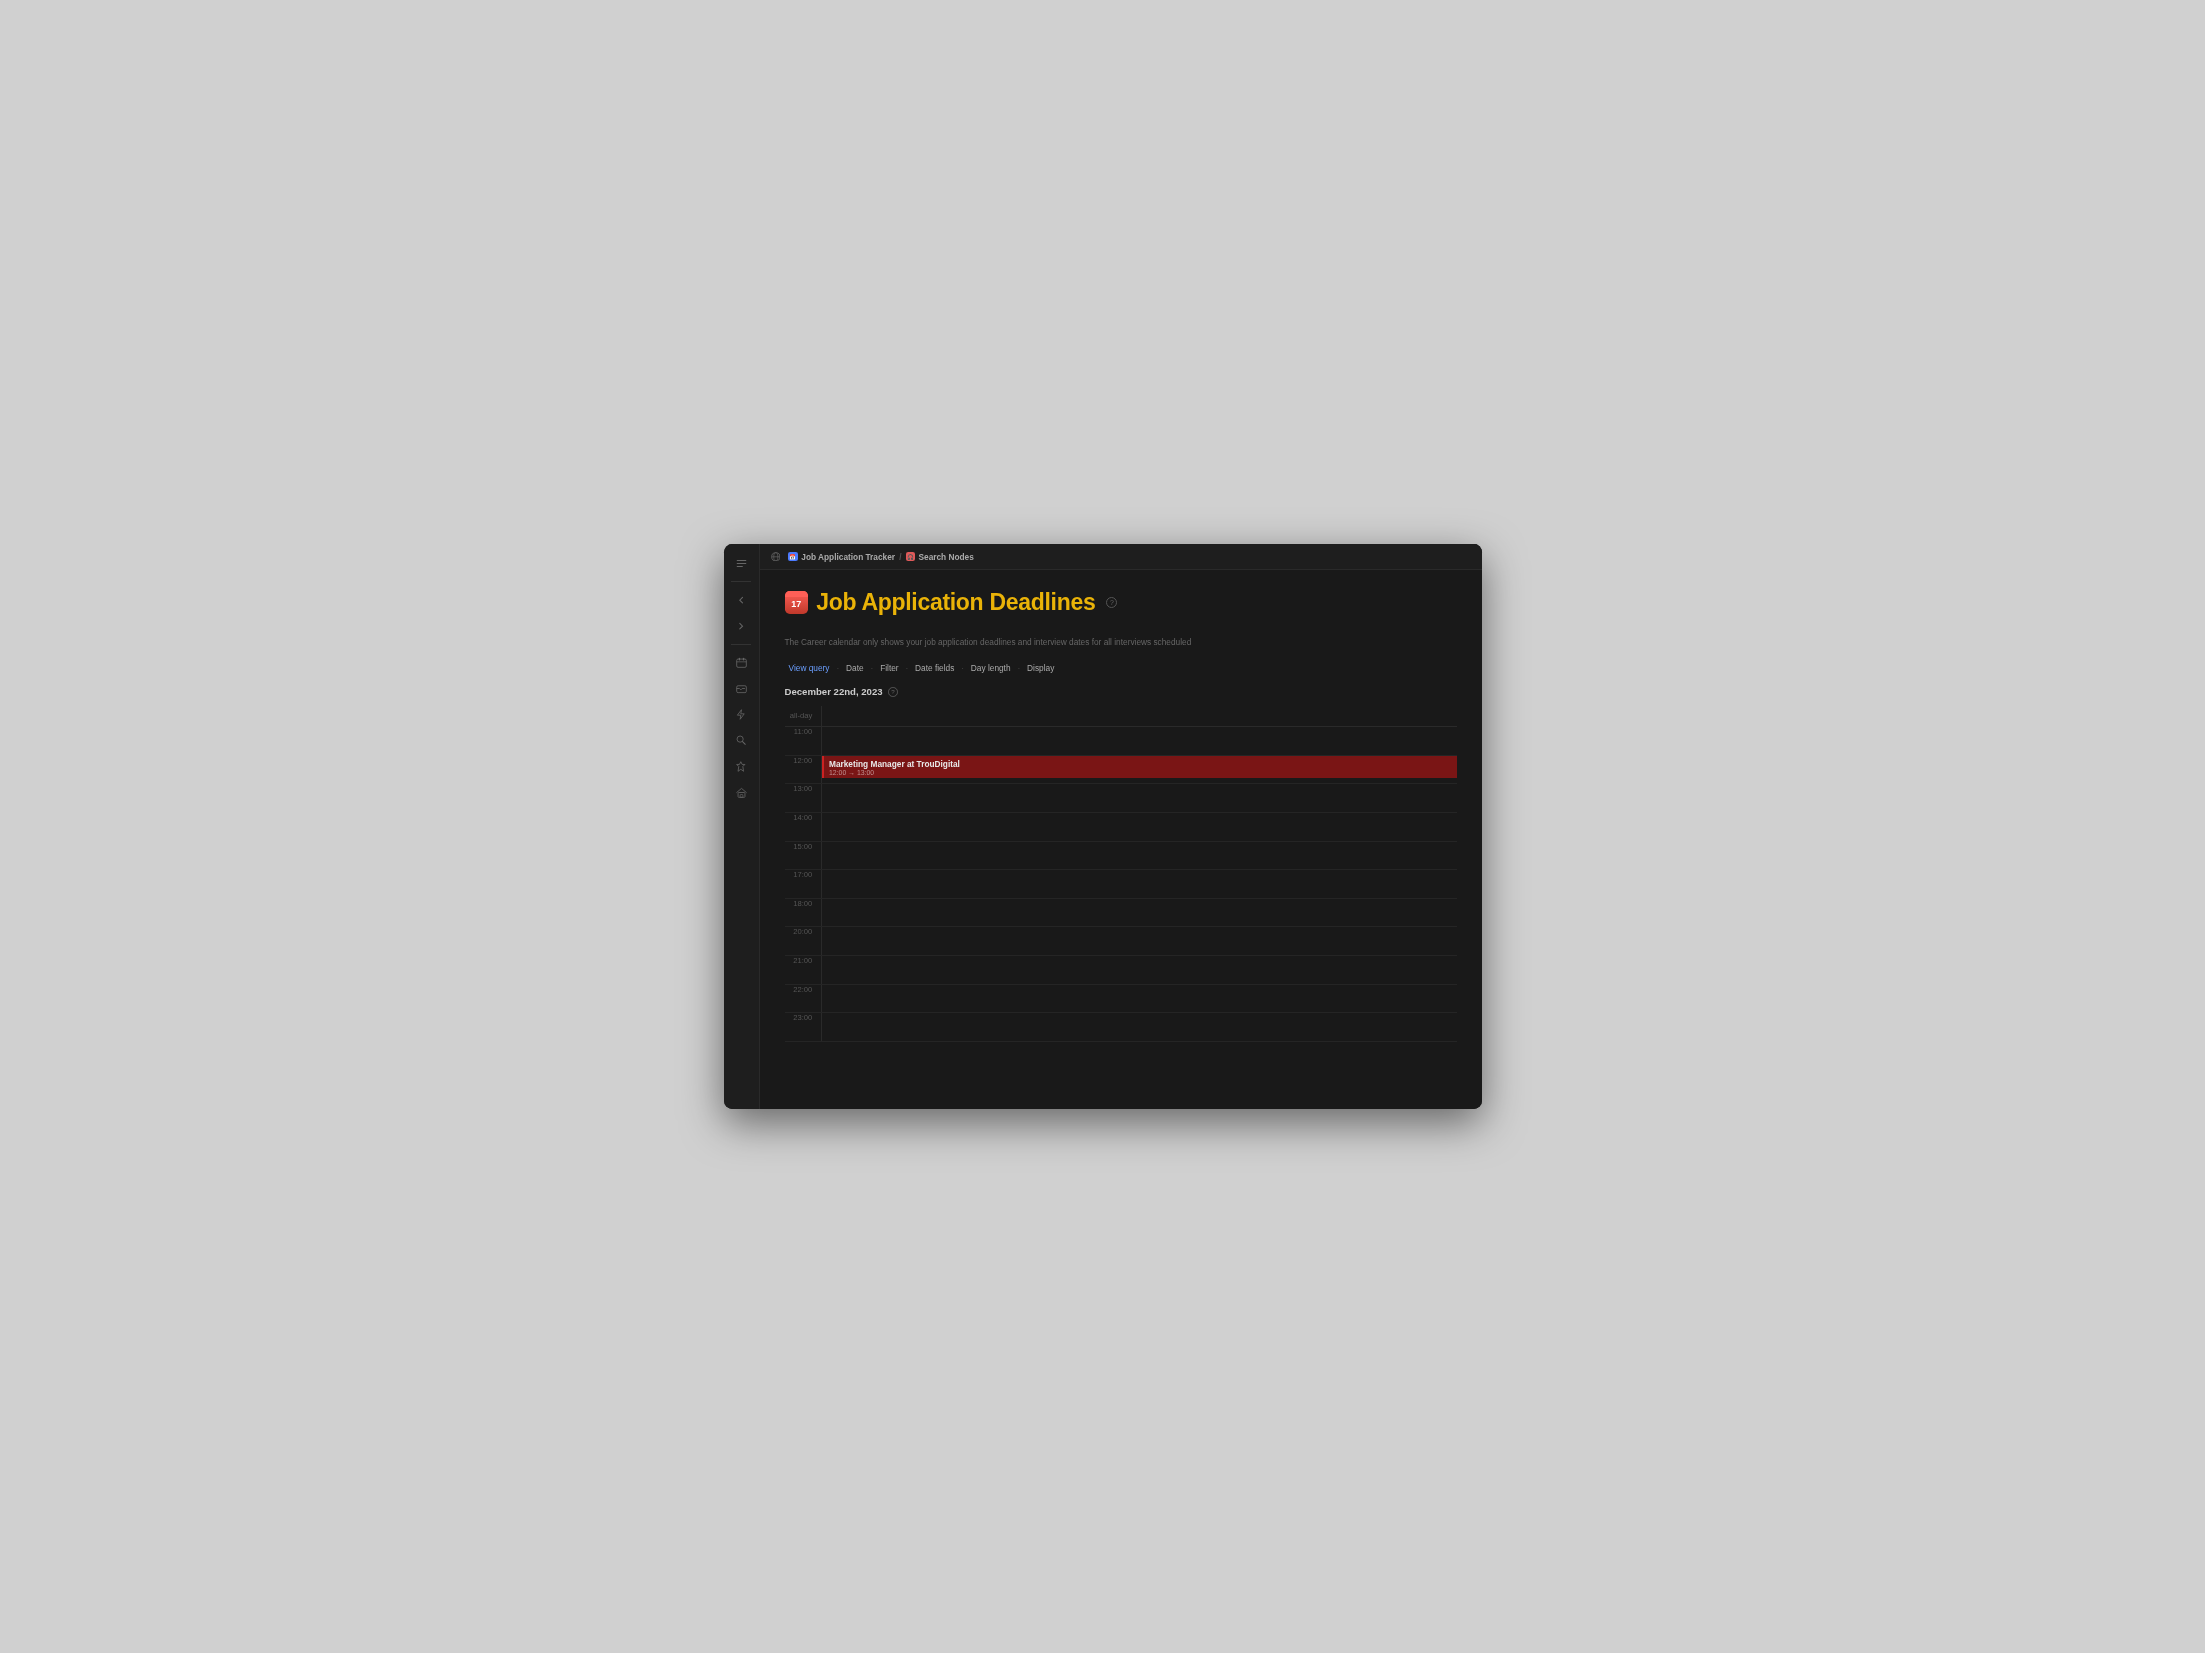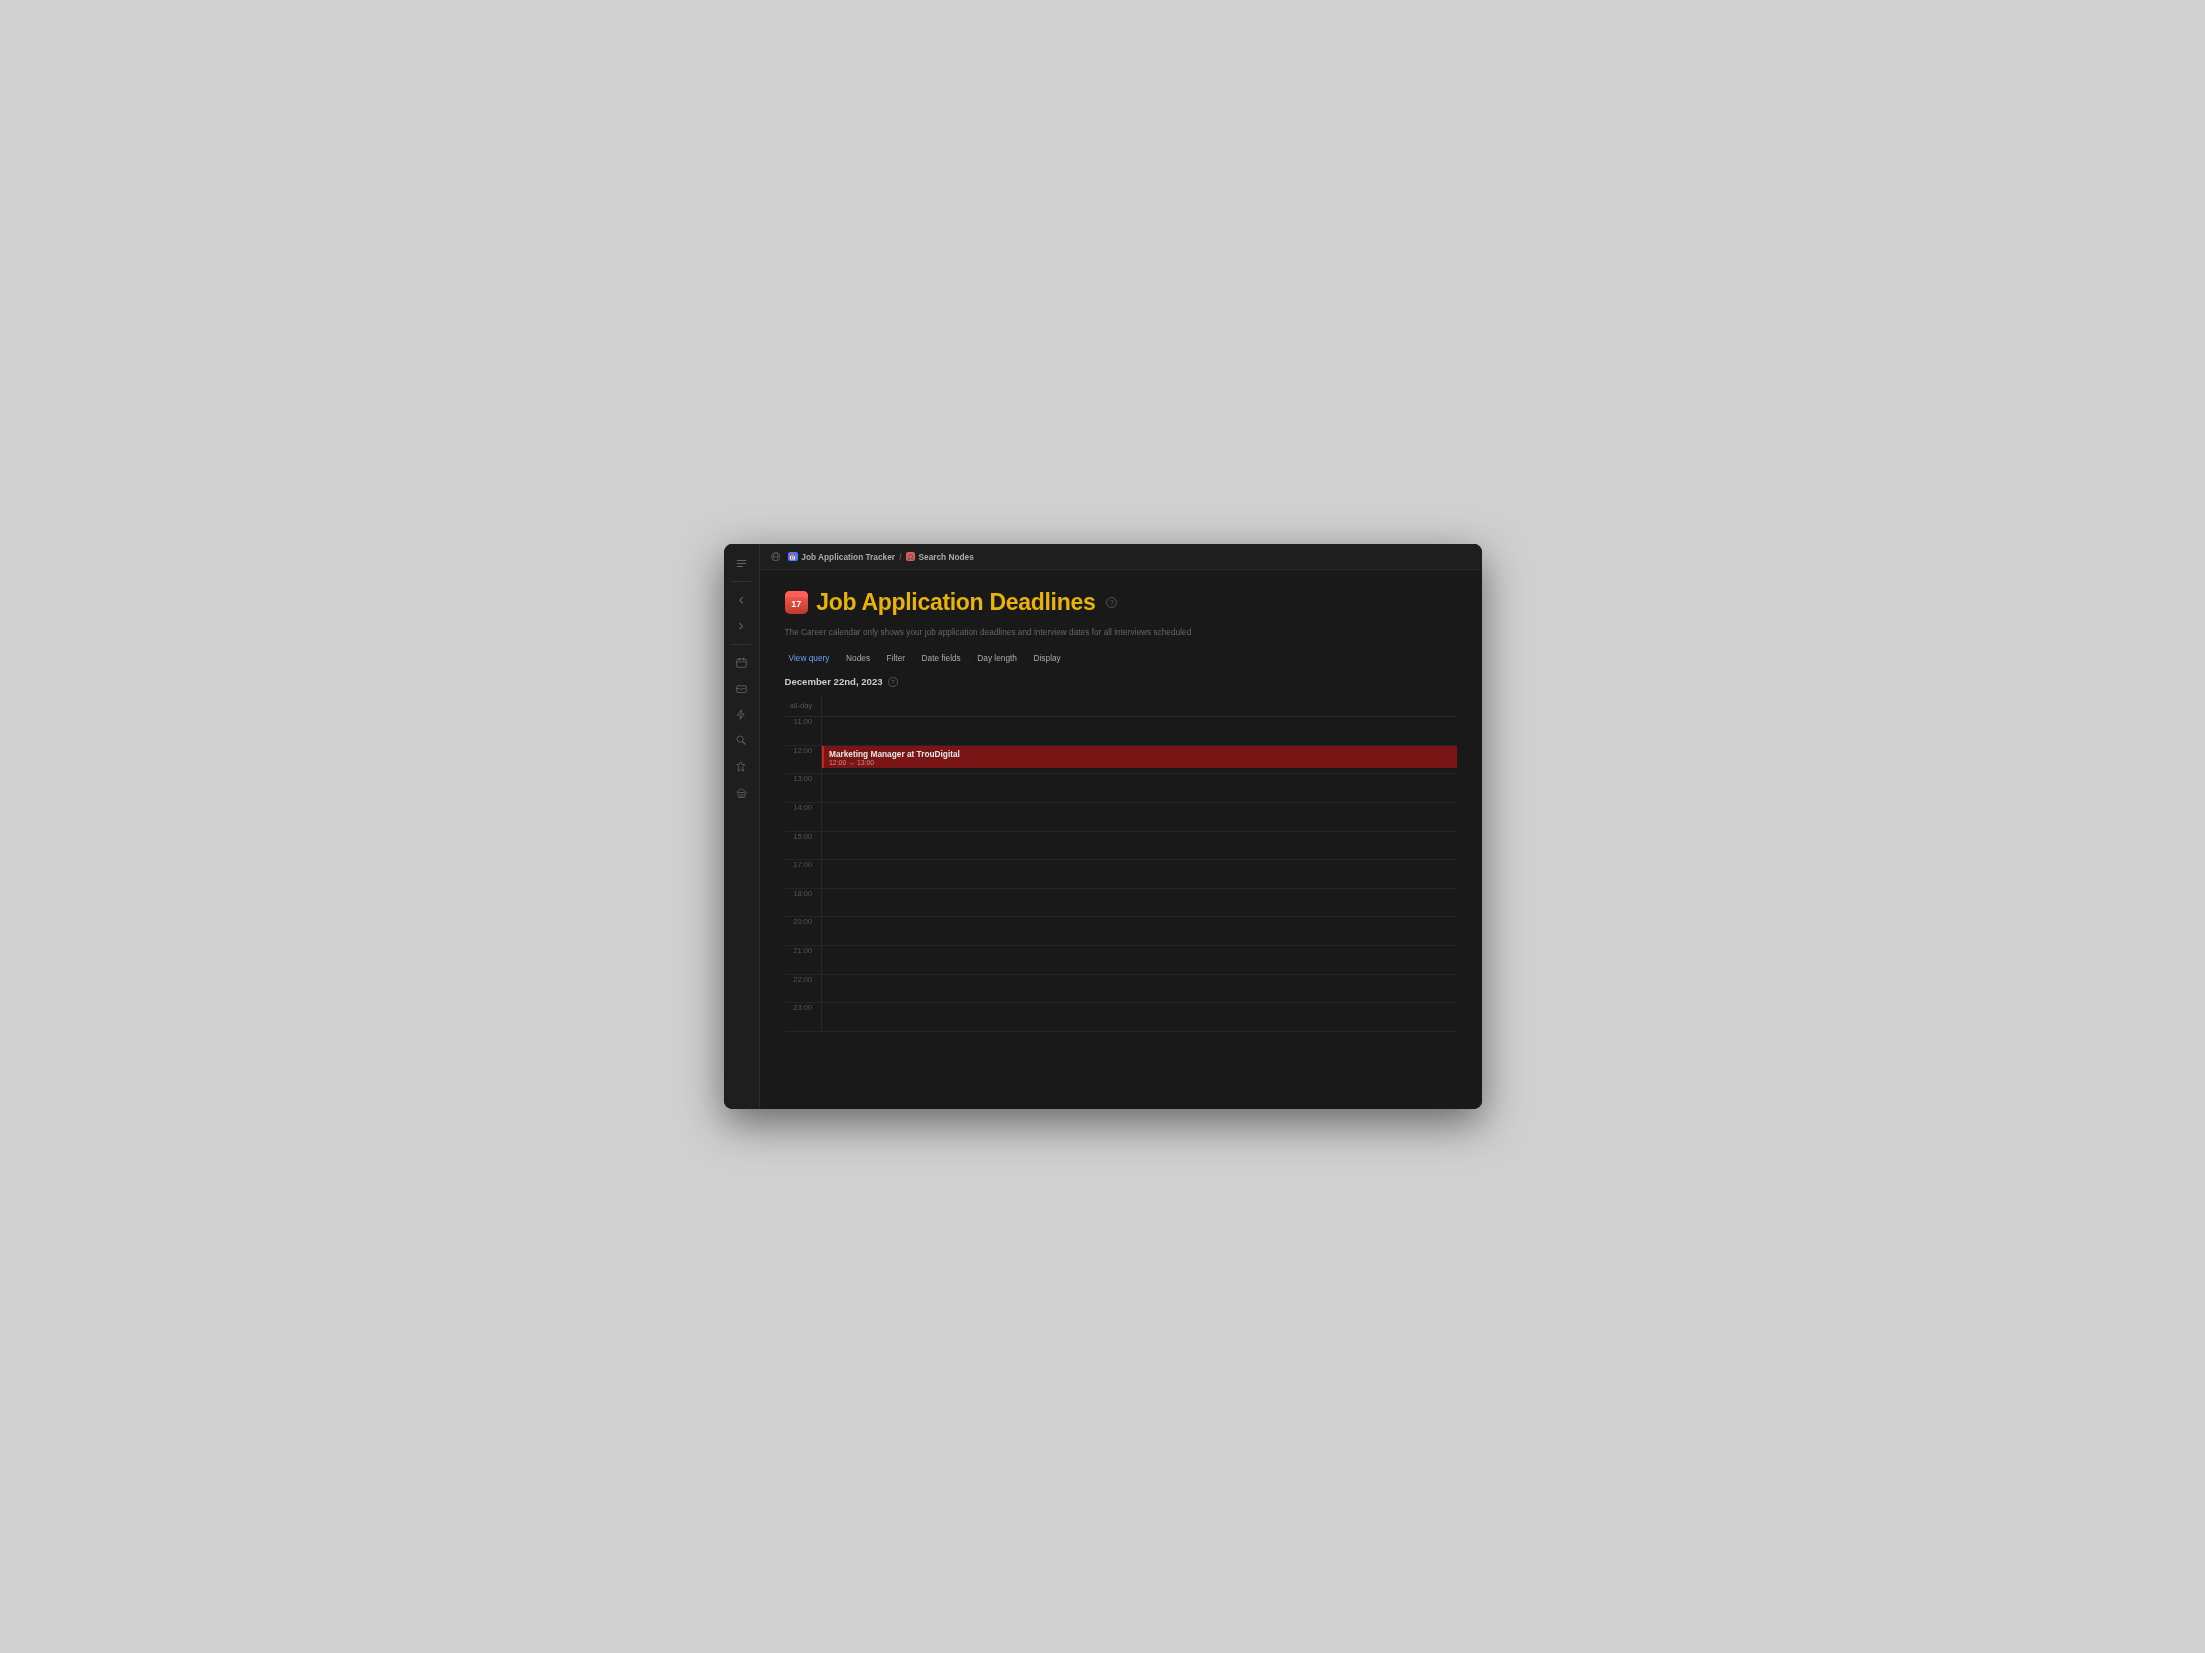--- a/index.html
+++ b/index.html
@@ -133,21 +133,21 @@
       overflow-y: auto;
       display: flex;
       flex-direction: column;
     }
 
     
     .page-header {
       display: flex;
       align-items: center;
       gap: 8.3px;
-      margin-bottom: 10px;
+      margin-bottom: 20px;
     }
 
     .cal-icon-large {
       width: 23.4px;
       height: 23.4px;
       background: linear-gradient(180deg, #ff5f57 0%, #c0392b 100%);
       border-radius: 4.8px;
       display: flex;
       align-items: center;
       justify-content: center;
@@ -468,21 +468,21 @@
         </div>
         <h1 class="page-title">Job Application Deadlines</h1>
         <div class="help-icon">?</div>
       </div>
 
       <p class="page-subtitle">The Career calendar only shows your job application deadlines and interview dates for all interviews scheduled</p>
 
       <div class="toolbar">
         <span class="toolbar-btn">View query</span>
         <span class="toolbar-sep">·</span>
-        <span class="toolbar-label">Nodes</span>
+        <span class="toolbar-label">Date</span>
         <span class="toolbar-sep">·</span>
         <span class="toolbar-label">Filter</span>
         <span class="toolbar-sep">·</span>
         <span class="toolbar-label">Date fields</span>
         <span class="toolbar-sep">·</span>
         <span class="toolbar-label">Day length</span>
         <span class="toolbar-sep">·</span>
         <span class="toolbar-label">Display</span>
       </div>
 

